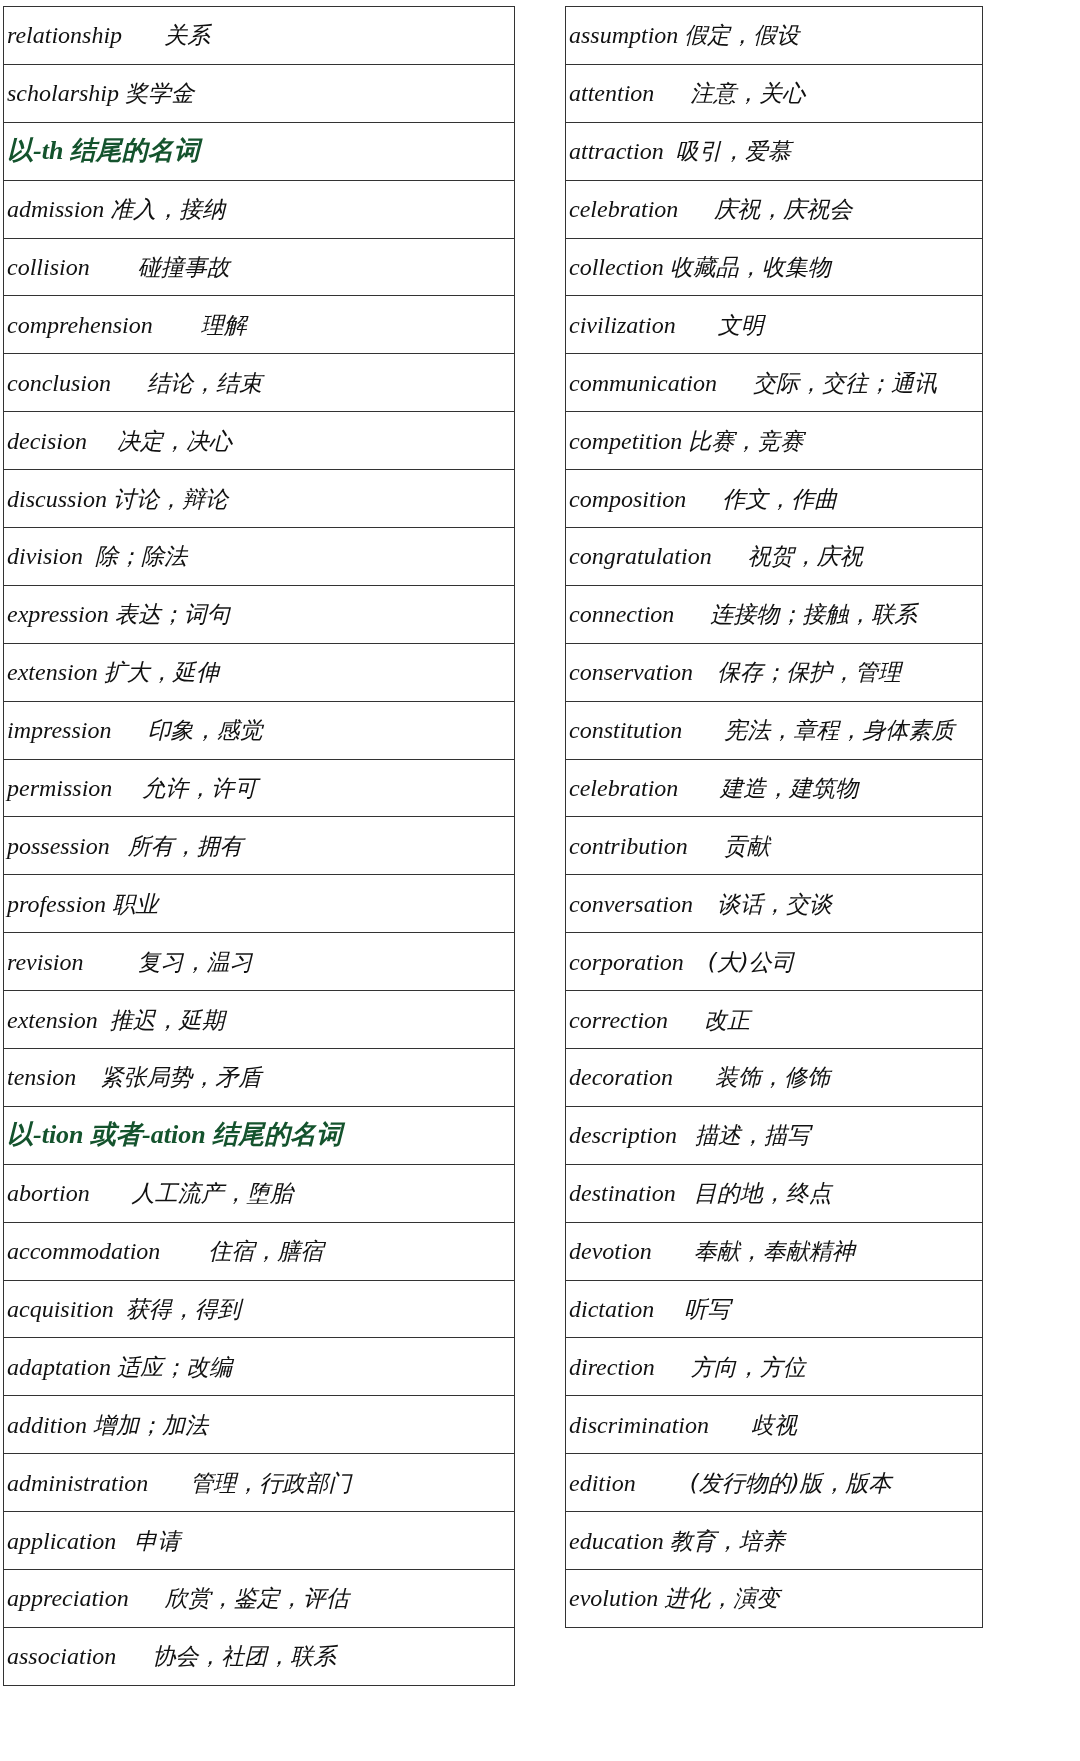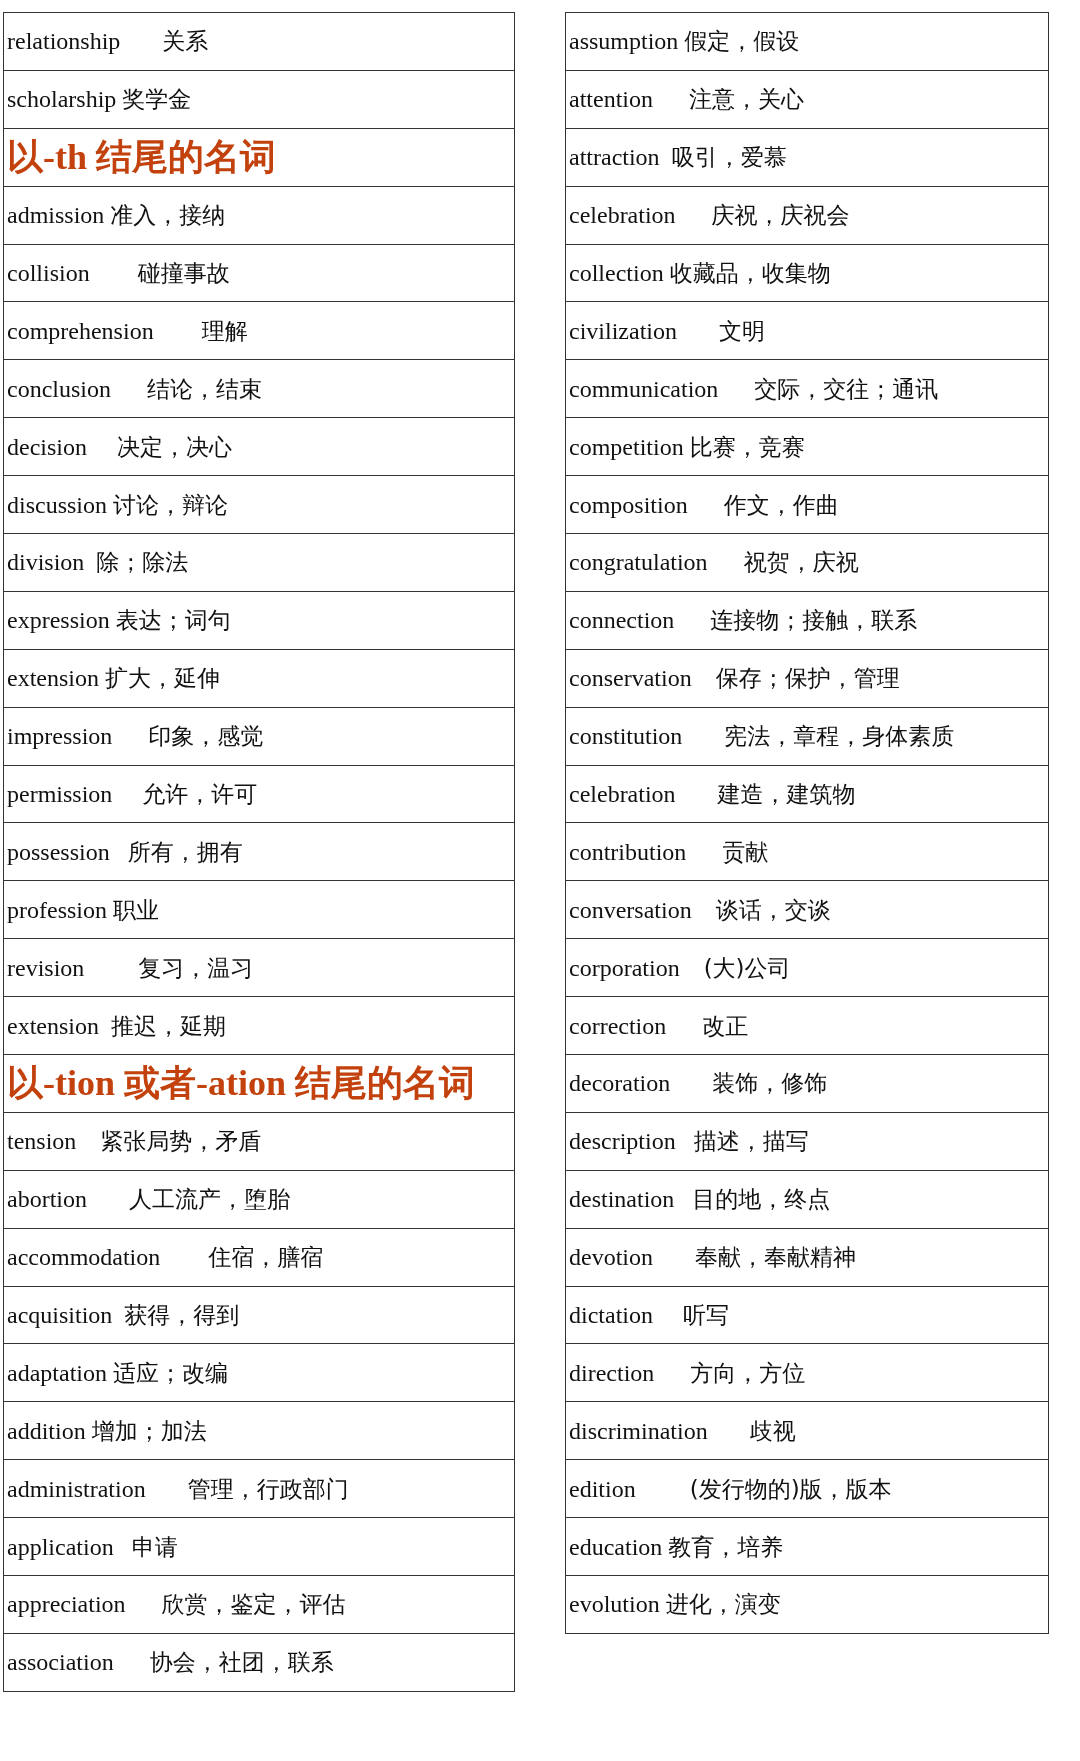--- a/index.html
+++ b/index.html
@@ -1,23 +1,23 @@
 <!DOCTYPE html>
 <html><head>
 <meta charset="utf-8">
 <style>
   html, body { margin: 0; padding: 0; background: #ffffff; }
   body { width: 1080px; height: 1761px; position: relative; overflow: hidden;
          font-family: "Liberation Serif", "DejaVu Serif", serif; color: #111; }
-  .vocab-table { position: absolute; top: 12px; border-collapse: collapse; table-layout: fixed; }
+  .vocab-table { position: absolute; top: 6px; border-collapse: collapse; table-layout: fixed; font-style: italic; }
   .vocab-table.left { left: 3px; width: 512px; }
-  .vocab-table.right { left: 565px; width: 484px; }
+  .vocab-table.right { left: 565px; width: 418px; }
   .vocab-table td { border: 1.6px solid #333; height: 56.9px; padding: 0 0 0 3px;
                     font-size: 24px; white-space: pre; vertical-align: middle; line-height: 1; }
-  .vocab-table td.heading { color: #c2410c; font-weight: bold; font-size: 36px; }
+  .vocab-table td.heading { color: #14532d; font-weight: bold; font-size: 26px; }
   .word { font-family: "Liberation Serif", serif; }
   .meaning { font-family: "DejaVu Sans", sans-serif; font-size: 23px; }
 </style>
 </head>
 <body>
 
 <table class="vocab-table left">
   <tbody id="left-body">
       <tr>
         <td><span class="word">relationship</span><span class="gap">       </span><span class="meaning">关系</span></td>
@@ -67,24 +67,24 @@
       <tr>
         <td><span class="word">profession</span><span class="gap"> </span><span class="meaning">职业</span></td>
       </tr>
       <tr>
         <td><span class="word">revision</span><span class="gap">         </span><span class="meaning">复习，温习</span></td>
       </tr>
       <tr>
         <td><span class="word">extension</span><span class="gap">  </span><span class="meaning">推迟，延期</span></td>
       </tr>
       <tr>
+        <td><span class="word">tension</span><span class="gap">    </span><span class="meaning">紧张局势，矛盾</span></td>
+      </tr>
+      <tr>
         <td class="heading">以-tion 或者-ation 结尾的名词</td>
-      </tr>
-      <tr>
-        <td><span class="word">tension</span><span class="gap">    </span><span class="meaning">紧张局势，矛盾</span></td>
       </tr>
       <tr>
         <td><span class="word">abortion</span><span class="gap">       </span><span class="meaning">人工流产，堕胎</span></td>
       </tr>
       <tr>
         <td><span class="word">accommodation</span><span class="gap">        </span><span class="meaning">住宿，膳宿</span></td>
       </tr>
       <tr>
         <td><span class="word">acquisition</span><span class="gap">  </span><span class="meaning">获得，得到</span></td>
       </tr>

